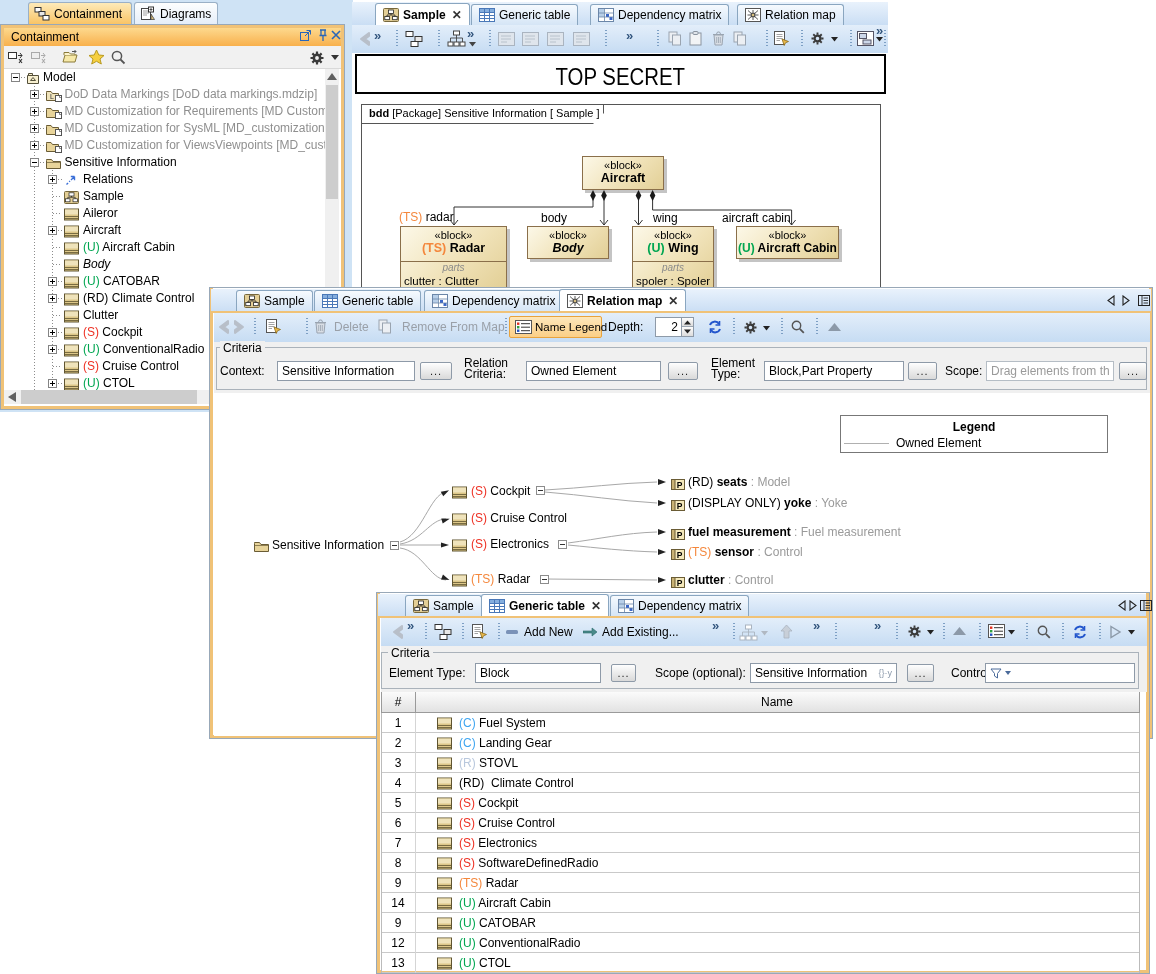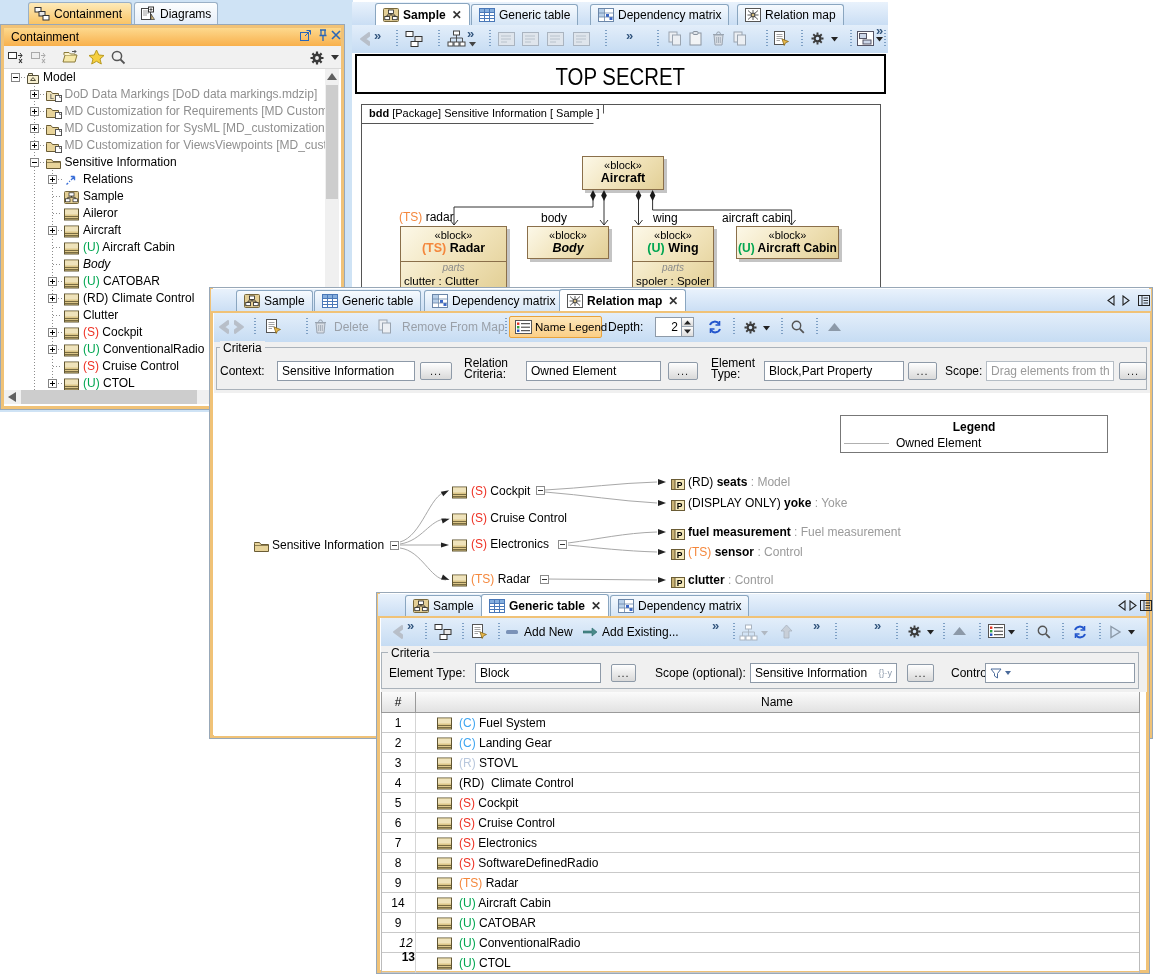--- a/index.html
+++ b/index.html
@@ -957,29 +957,29 @@
       <div class="t" style="left:78px;top:204px;"><span class="u">(U)</span> Aircraft Cabin</div>
       <div class="abs" style="left:0;top:221px;width:759px;height:20px;border-bottom:1px solid #c9c9c9;"></div>
       <div class="t" style="left:0;top:224px;width:34px;text-align:center;">9</div>
       <div class="abs" style="left:56px;top:224px;"><svg width="15" height="13" style="flex:none">
           <rect x="0.5" y="1" width="14" height="11" fill="#ddc788" stroke="#5f5430"></rect>
           <rect x="1" y="1.5" width="13" height="5" fill="#efe3bb"></rect>
           <path d="M1 8.5 H14 M1 10.5 H14" stroke="#5f5430" stroke-width="0.8"></path>
         </svg></div>
       <div class="t" style="left:78px;top:224px;"><span class="u">(U)</span> CATOBAR</div>
       <div class="abs" style="left:0;top:241px;width:759px;height:20px;border-bottom:1px solid #c9c9c9;"></div>
-      <div class="t" style="left:8px;top:244px;width:34px;text-align:center;font-style:italic;">12</div>
+      <div class="t" style="left:0;top:244px;width:34px;text-align:center;">12</div>
       <div class="abs" style="left:56px;top:244px;"><svg width="15" height="13" style="flex:none">
           <rect x="0.5" y="1" width="14" height="11" fill="#ddc788" stroke="#5f5430"></rect>
           <rect x="1" y="1.5" width="13" height="5" fill="#efe3bb"></rect>
           <path d="M1 8.5 H14 M1 10.5 H14" stroke="#5f5430" stroke-width="0.8"></path>
         </svg></div>
       <div class="t" style="left:78px;top:244px;"><span class="u">(U)</span> ConventionalRadio</div>
       <div class="abs" style="left:0;top:261px;width:759px;height:20px;border-bottom:1px solid #c9c9c9;"></div>
-      <div class="t" style="left:0;top:258px;width:34px;text-align:right;font-weight:bold;">13</div>
+      <div class="t" style="left:0;top:264px;width:34px;text-align:center;">13</div>
       <div class="abs" style="left:56px;top:264px;"><svg width="15" height="13" style="flex:none">
           <rect x="0.5" y="1" width="14" height="11" fill="#ddc788" stroke="#5f5430"></rect>
           <rect x="1" y="1.5" width="13" height="5" fill="#efe3bb"></rect>
           <path d="M1 8.5 H14 M1 10.5 H14" stroke="#5f5430" stroke-width="0.8"></path>
         </svg></div>
       <div class="t" style="left:78px;top:264px;"><span class="u">(U)</span> CTOL</div>
       <div class="abs" style="left:34px;top:21px;width:1px;height:260px;background:#d5d5d5;"></div>
       <div class="abs" style="left:0px;top:21px;width:1px;height:260px;background:#bbb;"></div>
       <div class="abs" style="left:758px;top:21px;width:1px;height:260px;background:#bbb;"></div>
     </div>

